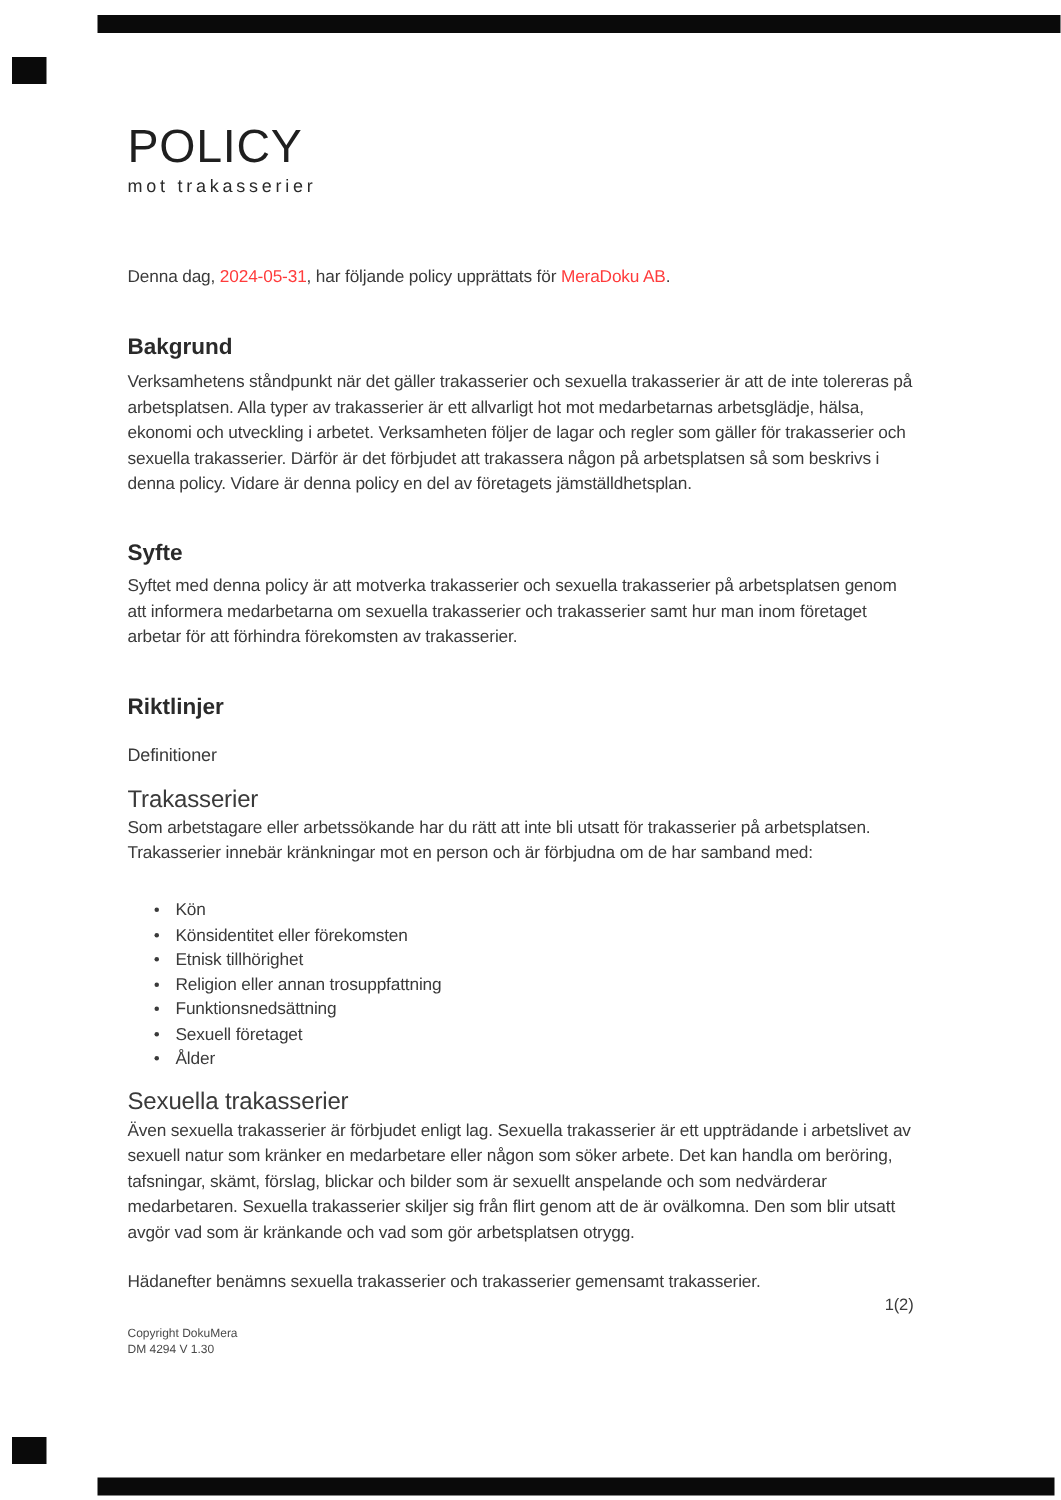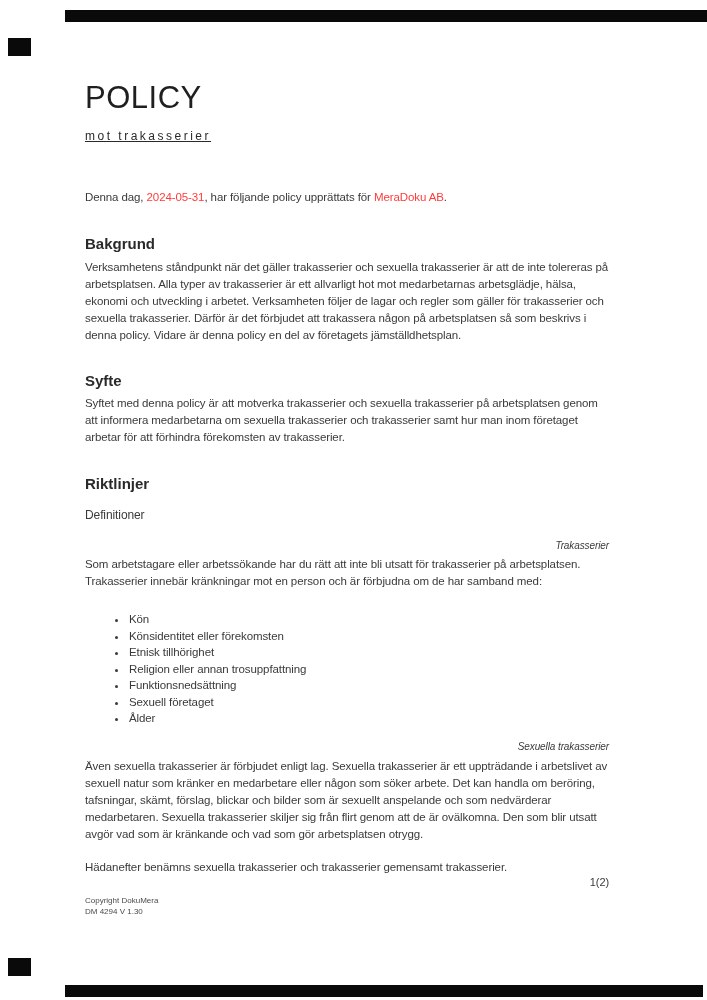--- a/index.html
+++ b/index.html
@@ -42,27 +42,26 @@
   }
   .doc-title {
     margin: 82px 0 0 0;
     font-size: 31px;
     line-height: 32px;
     font-weight: 400;
     letter-spacing: 0.5px;
     color: #1f1f1f;
   }
   .doc-subtitle {
-    margin-top: 15px;
+    margin-top: 3px;
     font-size: 12px;
     line-height: 14px;
     font-weight: 500;
     letter-spacing: 2.5px;
     color: #2a2a2a;
-    text-decoration: underline;
   }
   .intro { margin-top: 46px; }
   .red { color: var(--accent-red, #ff3b3b); }
   h2 {
     margin: 0;
     font-size: 15px;
     line-height: 20px;
     font-weight: 600;
     color: var(--heading-text, #2a2a2a);
     letter-spacing: 0;
@@ -73,36 +72,33 @@
   p { margin: 0; }
   .p-bakgrund { margin-top: 5px; }
   .p-syfte    { margin-top: 4px; }
   .definitioner {
     margin-top: 13px;
     font-size: 12px;
     line-height: 16px;
     color: #3a3a3a;
   }
   .sub-italic {
-    font-style: italic;
-    font-size: 10px;
+    font-size: 16px;
     line-height: 16px;
     color: #3a3a3a;
-    text-align: right;
   }
   .sub-trakasserier { margin-top: 15px; }
   .p-trakasserier   { margin-top: 2px; }
   ul.grounds {
     margin: 21px 0 0 0;
     padding: 0 0 0 31px;
   }
   ul.grounds li {
     line-height: 16.5px;
     padding-left: 1px;
-    margin-left: 12px;
   }
   .sub-sexuella { margin-top: 12px; }
   .p-sexuella   { margin-top: 3px; }
   .p-closing    { margin-top: 16px; }
   .page-number {
     margin-top: 0px;
     text-align: right;
     font-size: 11px;
     line-height: 13px;
     color: #3a3a3a;

